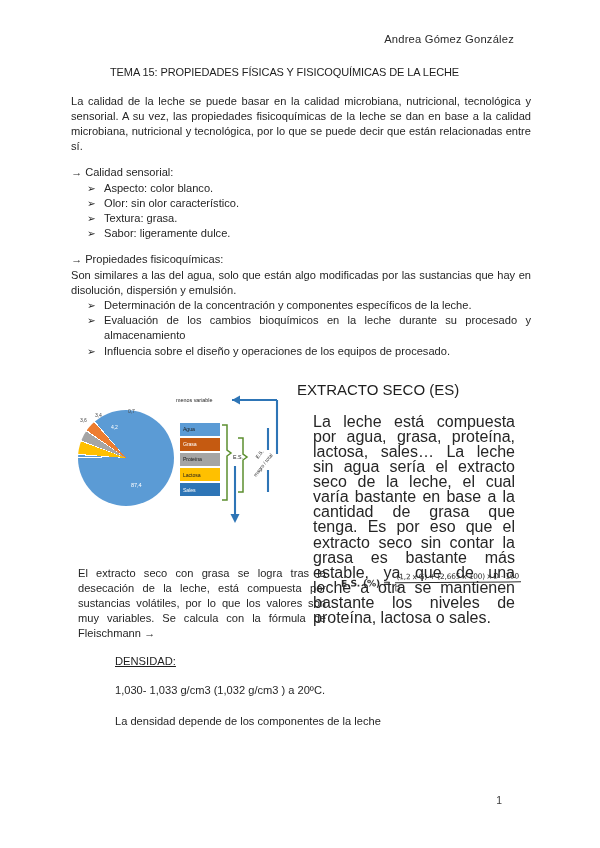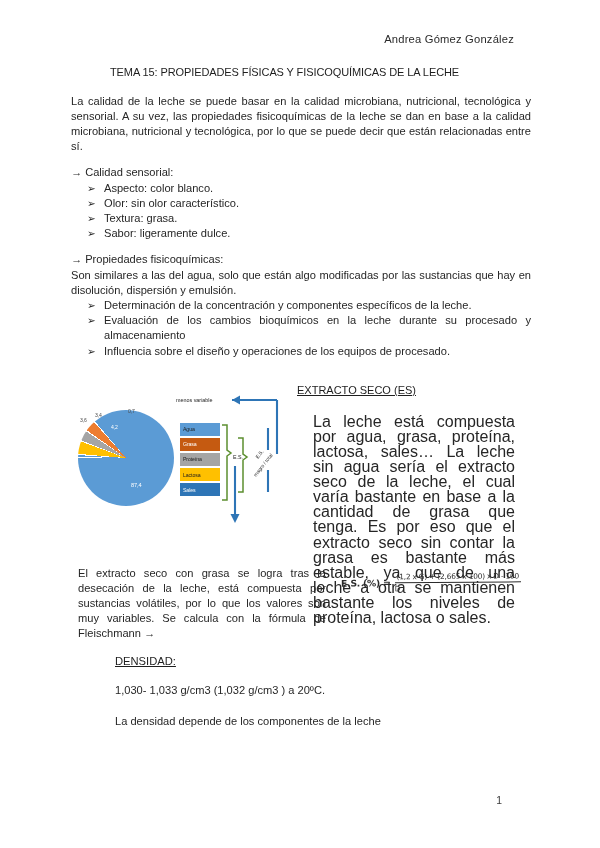--- a/index.html
+++ b/index.html
@@ -193,23 +193,22 @@
 
   
   .es-block {
     position: absolute;
     left: 297px;
     top: 383px;
     width: 234px;
   }
   .es-title {
     margin: 0 0 1px 0;
-    font-size: 11px;
+    font-size: 15px;
     line-height: 14.8px;
-    text-decoration: underline;
     color: #1e1e1e;
   }
   .es-body {
     margin: 16px;
     font-size: 16px;
     line-height: 15.1px;
     text-align: justify;
     color: #262626;
   }
 

